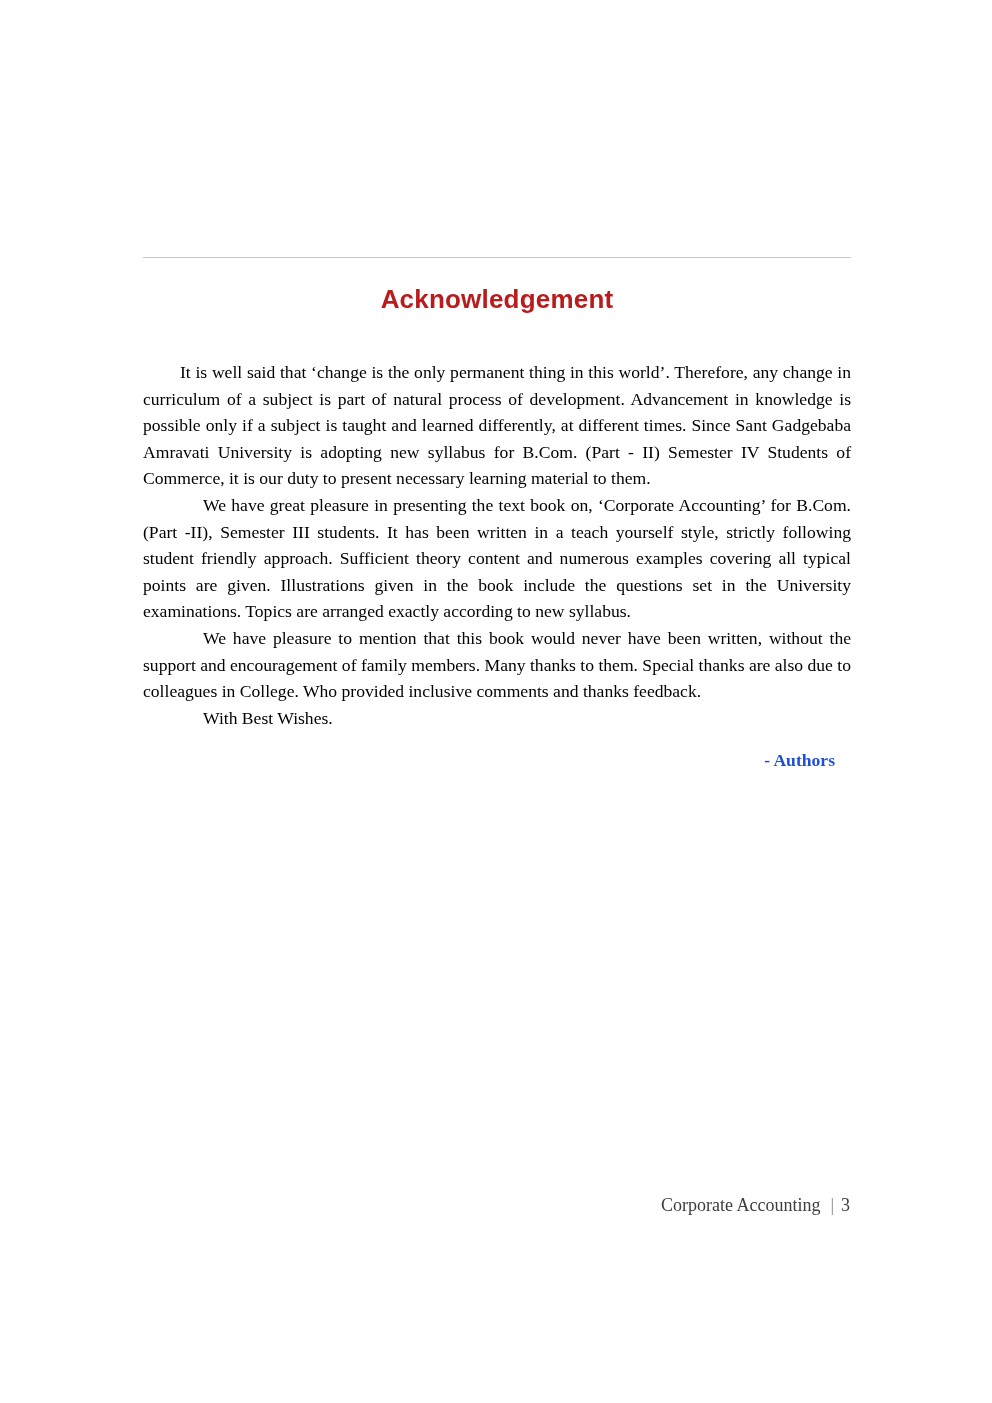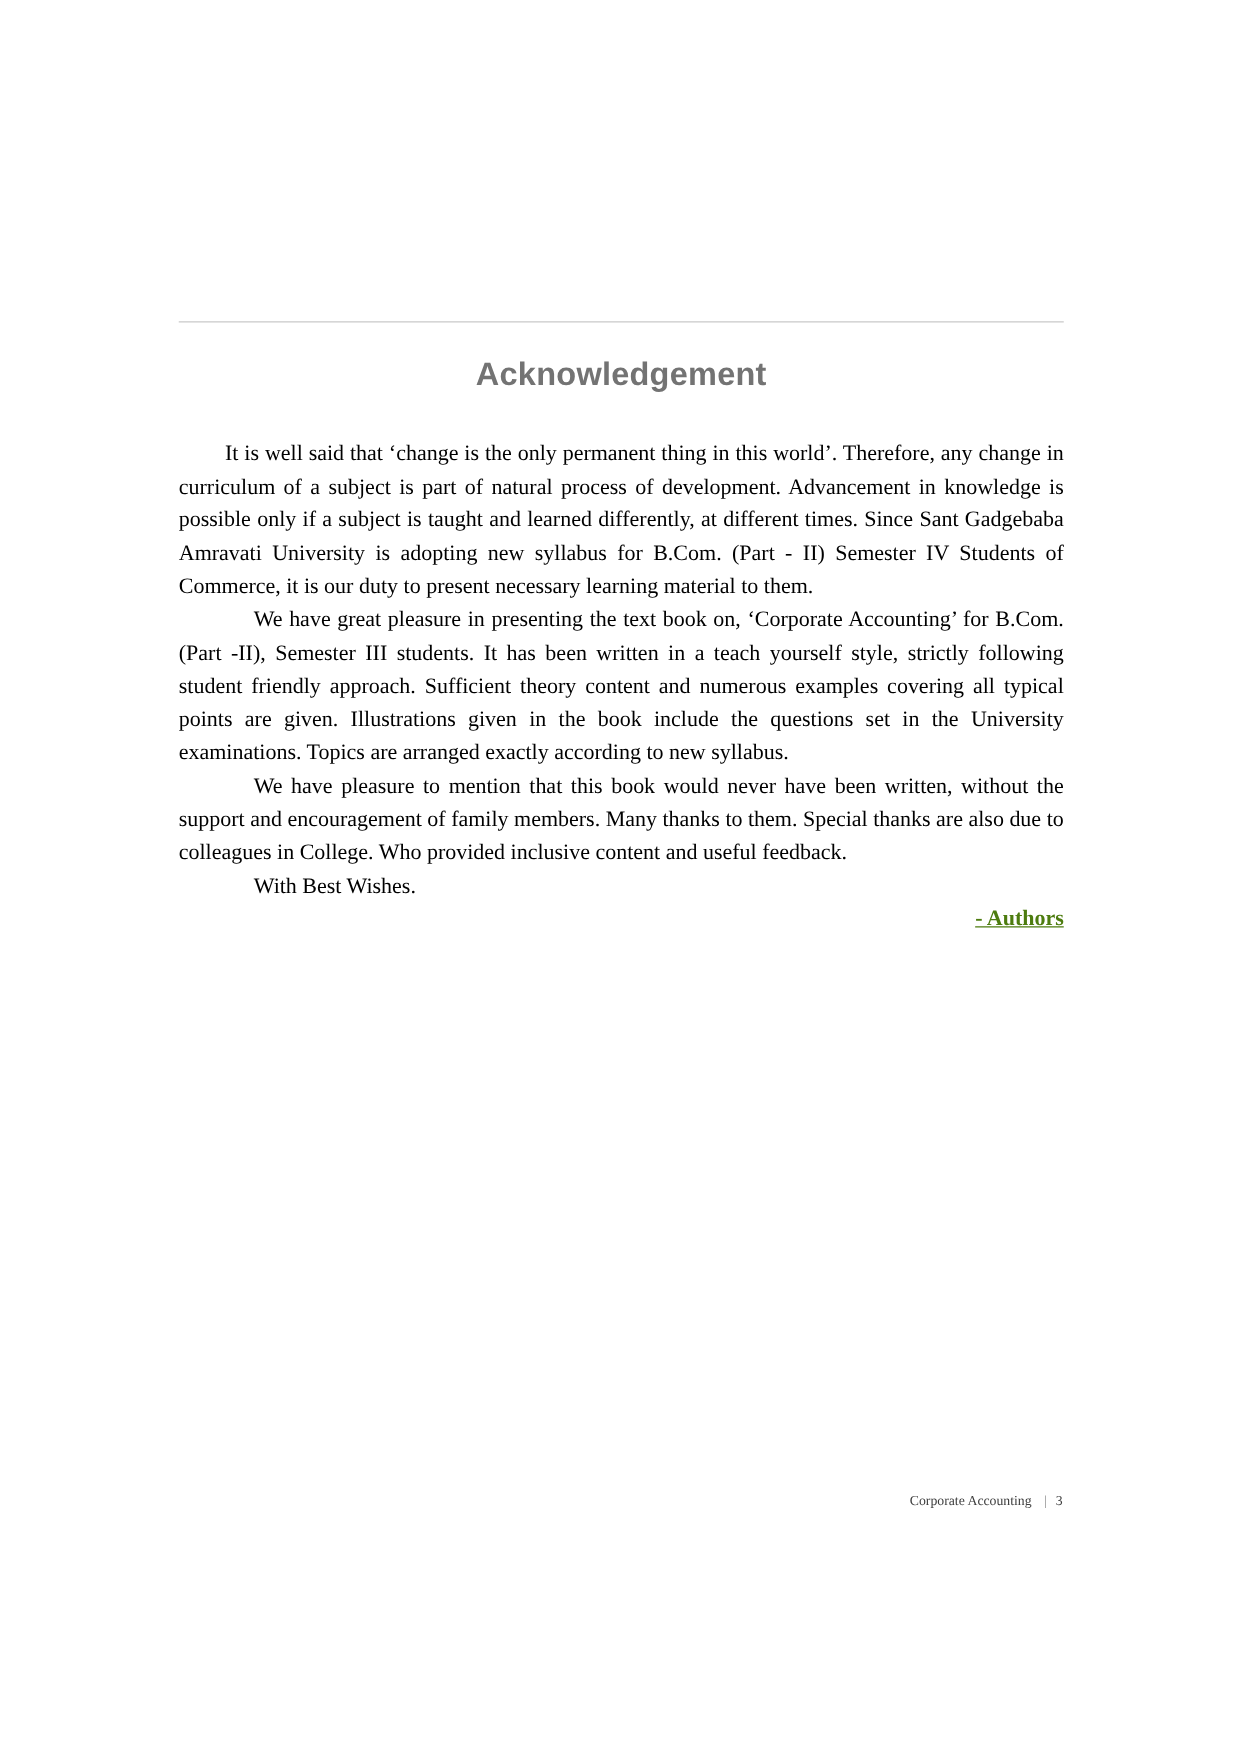--- a/index.html
+++ b/index.html
@@ -24,53 +24,52 @@
     width: 708px;
   }
   .divider {
     margin-top: 257px;
     height: 1px;
     background: #c9c9c9;
     border: none;
     width: 100%;
   }
   .title {
-    margin: 26px 0 34px 0;
+    margin: 26px 0 44px 0;
     text-align: center;
     font-family: "Liberation Sans", sans-serif;
     font-weight: 700;
     font-size: 26px;
     letter-spacing: 0.2px;
-    color: #737373;
+    color: #b91c1c;
   }
   .body-text {
     font-size: 17.6px;
     line-height: 26.6px;
   }
   .para {
     margin: 0;
     text-align: justify;
     color: #000000;
   }
   .indent-sm { text-indent: 37px; }
   .indent-lg { text-indent: 60px; }
   .signature {
-    margin: 0;
+    margin: 16px;
     text-align: right;
     font-weight: 700;
     font-size: 17.6px;
     line-height: 26.6px;
-    color: #4d7c0f;
-    text-decoration: underline;
+    color: #1d4ed8;
   }
   .footer {
     position: absolute;
     top: 1195px;
     right: 142px;
-    font-size: 11px;
+    font-size: 18px;
     color: #3d3d3d;
     text-align: right;
   }
   .footer .sep {
     color: #8a8a8a;
     padding: 0 7px 0 10px;
   }
   .footer .page-num {
     color: #3d3d3d;
   }
@@ -78,21 +77,21 @@
 </head>
 <body>
 
 <div class="page">
   <div class="content">
     <hr class="divider">
     <h1 class="title">Acknowledgement</h1>
     <div class="body-text">
         <p class="para indent-sm">It is well said that ‘change is the only permanent thing in this world’. Therefore, any change in curriculum of a subject is part of natural process of development. Advancement in knowledge is possible only if a subject is taught and learned differently, at different times. Since Sant Gadgebaba Amravati University is adopting new syllabus for B.Com. (Part - II) Semester IV Students of Commerce, it is our duty to present necessary learning material to them.</p>
         <p class="para indent-lg">We have great pleasure in presenting the text book on, ‘Corporate Accounting’ for B.Com. (Part -II), Semester III students. It has been written in a teach yourself style, strictly following student friendly approach. Sufficient theory content and numerous examples covering all typical points are given. Illustrations given in the book include the questions set in the University examinations. Topics are arranged exactly according to new syllabus.</p>
-        <p class="para indent-lg">We have pleasure to mention that this book would never have been written, without the support and encouragement of family members. Many thanks to them. Special thanks are also due to colleagues in College. Who provided inclusive content and useful feedback.</p>
+        <p class="para indent-lg">We have pleasure to mention that this book would never have been written, without the support and encouragement of family members. Many thanks to them. Special thanks are also due to colleagues in College. Who provided inclusive comments and thanks feedback.</p>
         <p class="para indent-lg">With Best Wishes.</p>
       </div>
     <p class="signature">- Authors</p>
   </div>
   <div class="footer">
     <span>Corporate Accounting</span><span class="sep">|</span><span class="page-num">3</span>
   </div>
 </div>
 
 </body></html>

